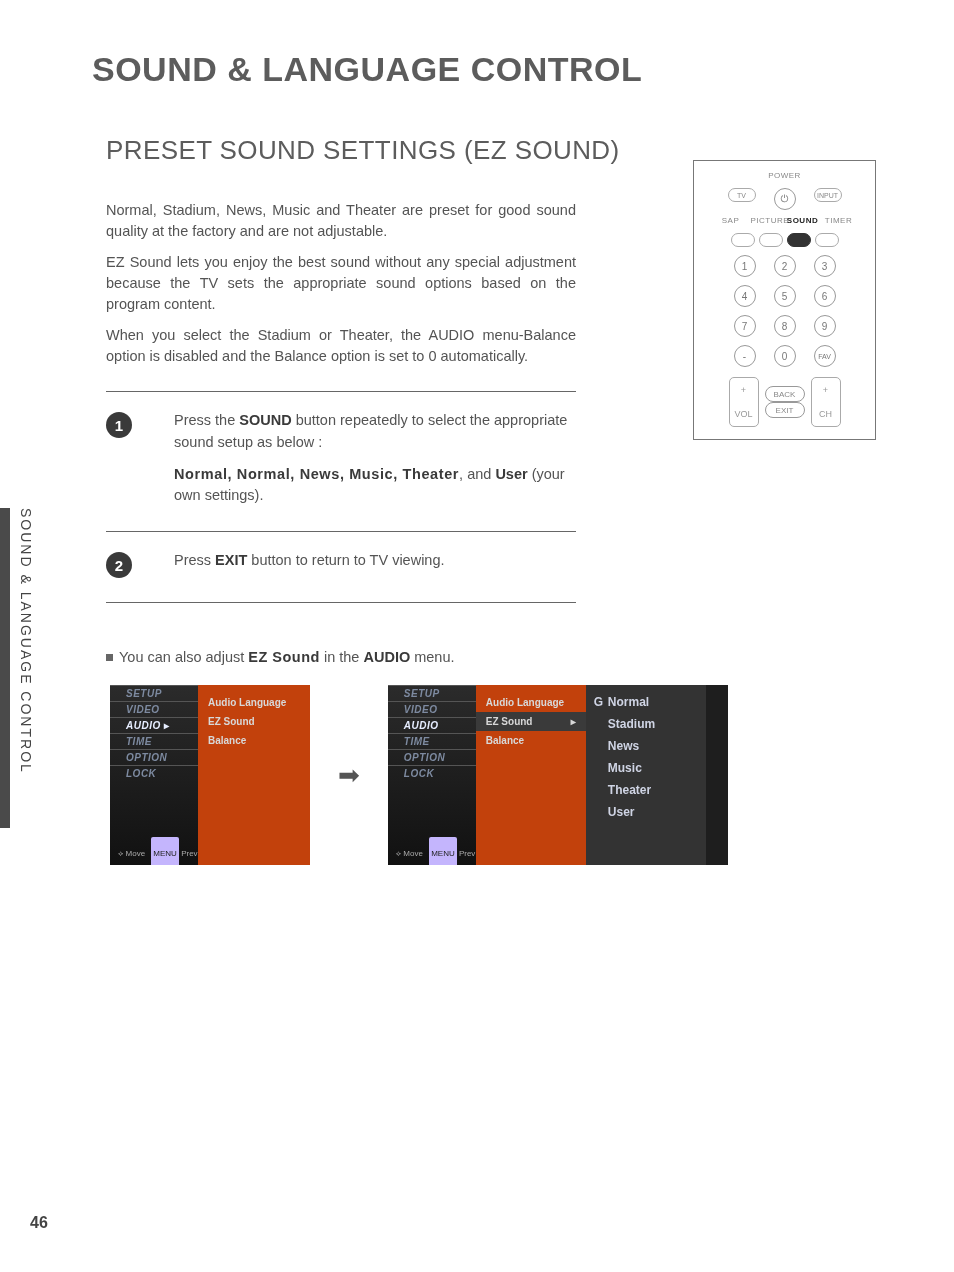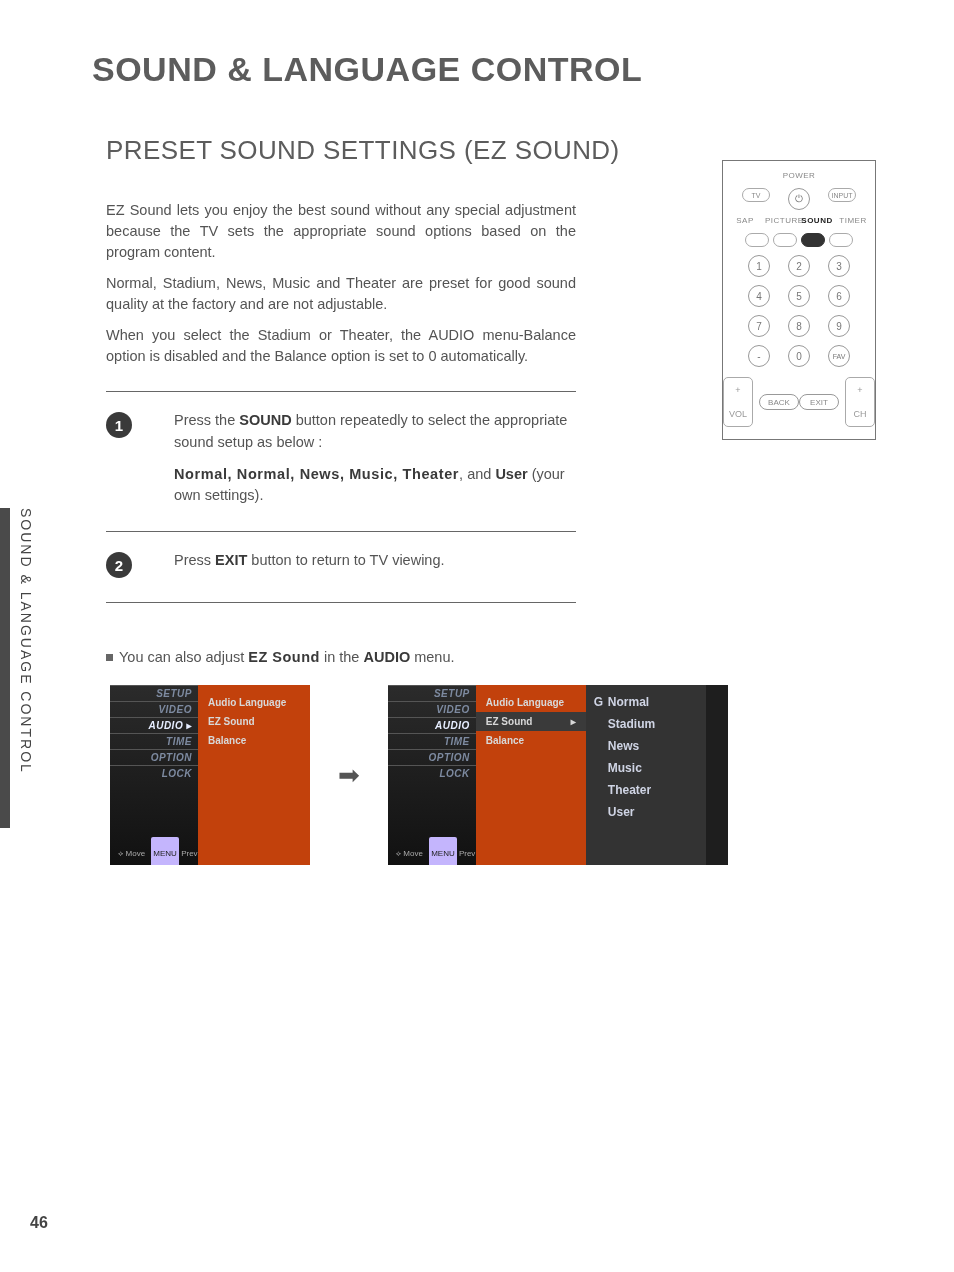--- a/index.html
+++ b/index.html
@@ -36,21 +36,21 @@
     margin-left: 14px;
     font-size: 14.5px;
     line-height: 1.45;
     color: #545454;
     text-align: justify;
   }
   .intro p { margin: 0 0 10px 0; }
   .remote {
     position: absolute;
     top: 160px; right: 78px;
-    width: 154px; height: 280px;
+    width: 183px; height: 280px;
     border: 1px solid #777;
   }
   .remote .row { display:flex; justify-content:center; gap:18px; margin-top:8px;}
   .remote .lbl { font-size:8px; color:#888; letter-spacing:0.5px; text-align:center; width:32px;}
   .remote .top-lbls { display:flex; justify-content:center; gap:0; margin-top:10px;}
   .remote .btn-pill {
     width:28px; height:14px; border:1px solid #aaa; border-radius:7px;
     display:flex; align-items:center; justify-content:center;
     font-size:7px; color:#888; background:#fff;
   }
@@ -60,21 +60,21 @@
     display:flex; align-items:center; justify-content:center;
     font-size:10px; color:#777; background:#fff;
   }
   .remote .pad-row { display:flex; justify-content:center; gap:18px; margin-top:8px;}
   .remote .big-row { display:flex; justify-content:center; align-items:center; gap:6px; margin-top:10px;}
   .remote .rocker {
     width:30px; height:50px; border:1px solid #aaa; border-radius:5px;
     display:flex; flex-direction:column; align-items:center; justify-content:space-around;
     font-size:9px; color:#999;
   }
-  .remote .center-btns { display:flex; flex-direction:row; }
+  .remote .center-btns { display:flex; flex-direction:column; }
   .remote .mini-pill { width:40px; height:16px; border:1px solid #999; border-radius:8px; font-size:8px; color:#888; display:flex;align-items:center;justify-content:center;}
   hr.step-sep { border:none; border-top:1px solid #666; margin:24px 0 18px 14px; width:470px;}
   .step { display:flex; gap:18px; margin-left:14px; width:470px; }
   .step .num {
     flex:0 0 26px; width:26px; height:26px; border-radius:50%;
     background:#3a3a3a; color:#fff; font-size:15px; font-weight:700;
     display:flex; align-items:center; justify-content:center;
     margin-top:2px;
   }
   .step .txt { font-size:14.5px; line-height:1.5; color:#545454;margin-left:24px; }
@@ -83,21 +83,21 @@
   .sq { display:inline-block; width:7px; height:7px; background:#666; margin-right:6px; vertical-align:1px;}
   .osd-wrap { display:flex; align-items:center; gap:28px; margin-left:18px; margin-top:20px;}
   .arrow-big { font-size:26px; color:#555; }
   .osd {
     display:flex; background:#1e1e1e; width:200px; height:180px; position:relative; overflow:hidden;
   }
   .osd.wide { width:340px; }
   .osd .sidebar { width:88px; background:linear-gradient(#2b2b2b,#111); }
   .osd .sidebar .tabcol { display:flex; flex-direction:column; align-items:flex-end; }
   .osd .tab {
-    width:100%; padding:2px 6px 2px 7px; text-align:right;
+    width:100%; padding:2px 6px 2px 16px; 
     font-size:10px; font-style:italic; font-weight:700;
     color:#7d8aa0; letter-spacing:0.5px; border-top:1px solid #555;
   }
   .osd .tab.sel { color:#e6edff; }
   .osd .footer { position:absolute; bottom:6px; left:8px; font-size:8px; color:#aaa;}
   .osd .footer .tag { background:#c4b5fd; color:#222; border-radius:2px; padding:12px 2px; margin-left:4px;}
   .osd .panel { flex:1; background:#c2410c; padding:8px 0 0 0;}
   .osd .panel .item {
     font-size:10px; color:#d8d8d8; font-weight:600;
     padding:4px 10px;
@@ -124,22 +124,22 @@
 </head>
 <body>
 
 <div class="page">
 
   <h1 class="h1">SOUND &amp; LANGUAGE CONTROL</h1>
 
   <h2 class="h2">PRESET SOUND SETTINGS (EZ SOUND)</h2>
 
   <div class="intro">
+    <p>Normal, Stadium, News, Music and Theater are preset for good sound quality at the factory and are not adjustable.</p>
     <p>EZ Sound lets you enjoy the best sound without any special adjustment because the TV sets the appropriate sound options based on the program content.</p>
-    <p>Normal, Stadium, News, Music and Theater are preset for good sound quality at the factory and are not adjustable.</p>
     <p>When you select the Stadium or Theater, the AUDIO menu-Balance option is disabled and the Balance option is set to 0 automatically.</p>
   </div>
 
   <div class="remote">
     <div class="top-lbls">
       <span class="lbl" style="width:100%">POWER</span>
     </div>
     <div class="row">
       <span class="btn-pill">TV</span>
       <span class="btn-circ">⏻</span>

